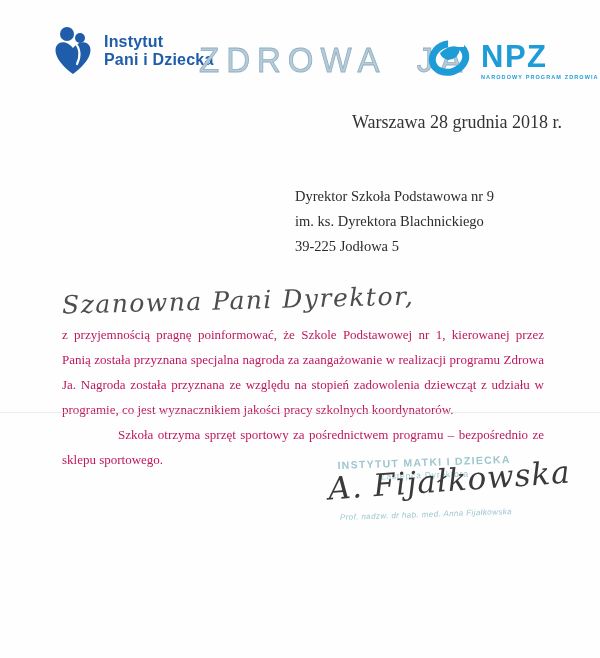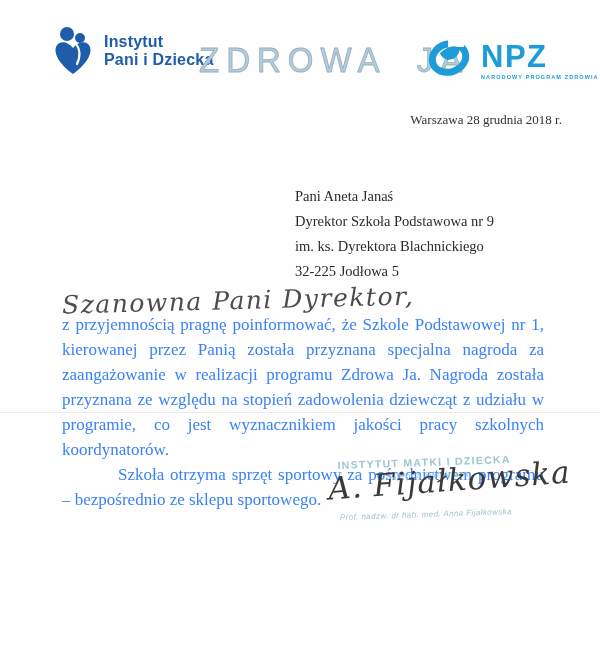--- a/index.html
+++ b/index.html
@@ -41,38 +41,38 @@
     letter-spacing:1.5px;
   }
   .npz-caption {
     color:#1e9cd7; font-weight:bold; font-size:5.5px;
     letter-spacing:1.1px; margin-top:2px; white-space:nowrap;
   }
 
   
   .dateline {
     position:absolute; top:112px; left:0; width:562px;
-    text-align:right; font-size:13px; color:#333;
+    text-align:right; font-size:18px; color:#333;
   }
   .recipient {
     position:absolute; left:295px; top:184px;
     font-size:14.5px; line-height:25px; color:#2b2b2b;
   }
   .script {
     font-family:"DejaVu Serif", serif;
     font-style:italic; color:#4d4d4d;
   }
   .salutation {
     position:absolute; left:62px; top:286px;
     font-size:25px; letter-spacing:1.5px;
     transform:rotate(-1.5deg);
   }
   .body-text {
-    position:absolute; left:62px; top:312px; width:482px;
-    font-size:17px; line-height:25px; color:#3b82f6;
+    position:absolute; left:62px; top:322px; width:482px;
+    font-size:13px; line-height:25px; color:#be185d;
     text-align:justify;
   }
   .body-text p + p { text-indent:56px; }
 
   .artifact-line {
     position:absolute; left:0; top:412px; width:600px; height:1px;
     background:#dcdcdc; opacity:0.55;
   }
 
   
@@ -122,24 +122,23 @@
     </svg>
     <div class="npz-text">
       <div class="npz-abbr">NPZ</div>
       <div class="npz-caption">NARODOWY PROGRAM ZDROWIA</div>
     </div>
   </div>
 
   <div class="dateline">Warszawa 28 grudnia 2018 r.</div>
 
   <div class="recipient">
-    <div>Pani Aneta Janaś</div>
     <div>Dyrektor Szkoła Podstawowa nr 9</div>
     <div>im. ks. Dyrektora Blachnickiego</div>
-    <div>32-225  Jodłowa  5</div>
+    <div>39-225  Jodłowa  5</div>
   </div>
 
   <div class="salutation script">Szanowna Pani Dyrektor,</div>
 
   <div class="body-text">
     <p>z przyjemnością pragnę poinformować, że Szkole Podstawowej nr 1, kierowanej przez Panią została przyznana specjalna nagroda za zaangażowanie w realizacji programu Zdrowa Ja. Nagroda została przyznana ze względu na stopień zadowolenia dziewcząt z udziału w programie, co jest wyznacznikiem jakości pracy szkolnych koordynatorów.</p>
     <p>Szkoła otrzyma sprzęt sportowy za pośrednictwem programu – bezpośrednio ze sklepu sportowego.</p>
   </div>
 
   <div class="artifact-line"></div>

